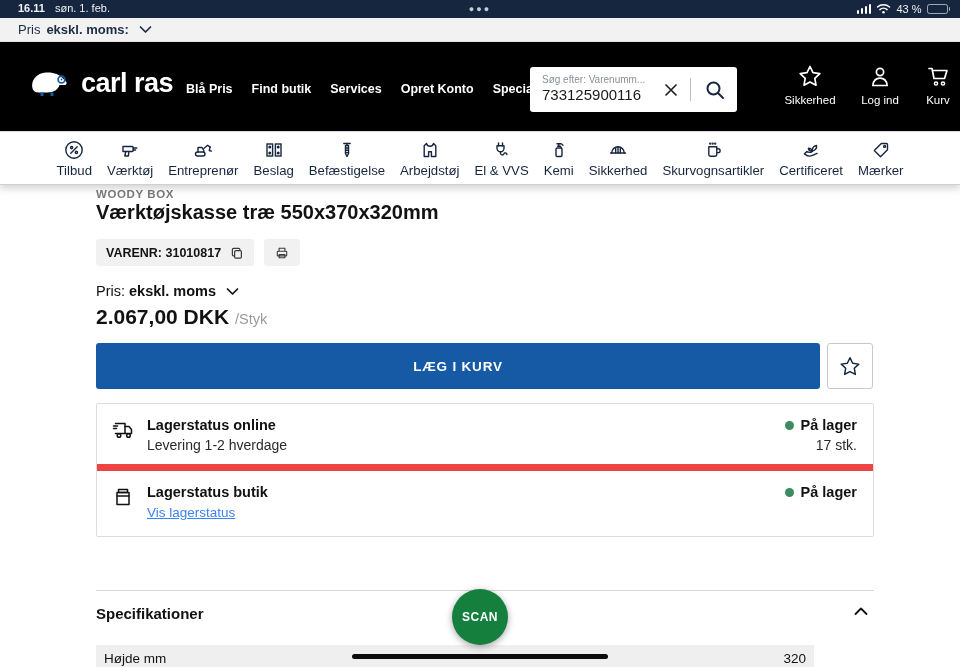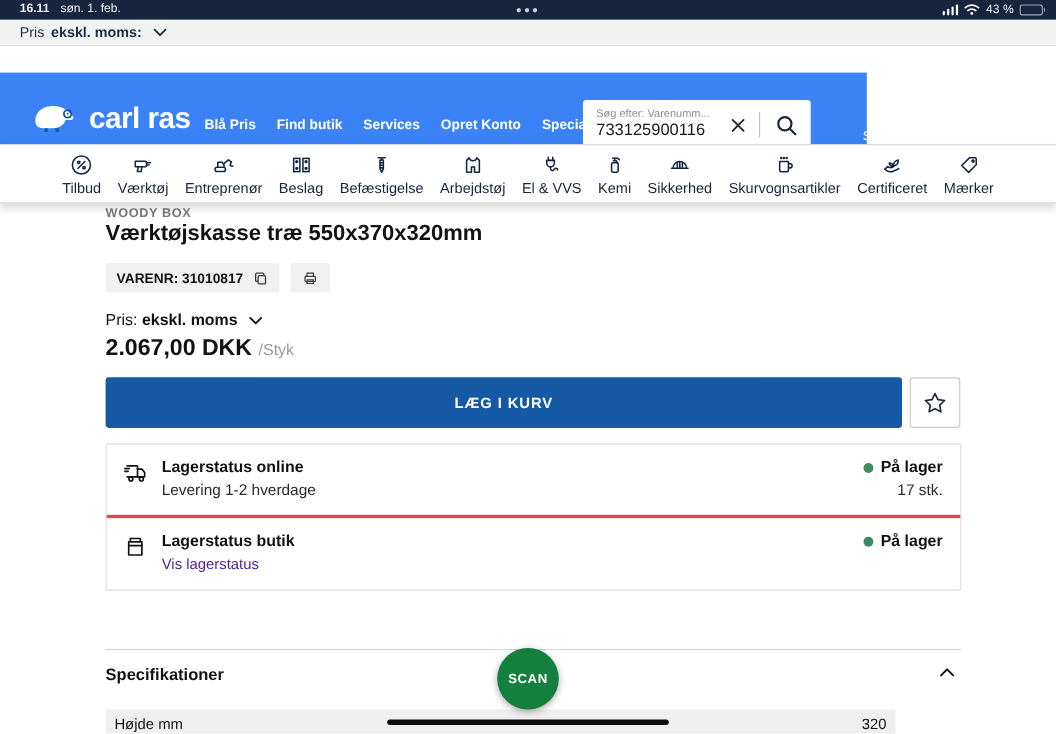--- a/index.html
+++ b/index.html
@@ -27,21 +27,21 @@
   .batt-nub { width:1.5px; height:4px; background:rgba(255,255,255,.6); border-radius:0 1px 1px 0; }
 
   
   .vatbar { position:absolute; top:18px; left:0; width:960px; height:24px; background:#f2f2f2;
     border-bottom:1px solid #e2e2e2; display:flex; align-items:center; padding-left:18px;
     font-size:13px; color:#1c2b45; gap:4px; }
   .vatbar b { margin-left:2px; }
   .chev { margin-left:6px; }
 
   
-  .header { position:absolute; top:42px; left:0; width:788px; height:89px; background:#3b82f6;margin-top:24px; }
+  .header { position:absolute; top:42px; left:0; width:960px; height:89px; background:#000000; }
   .logo { position:absolute; left:28px; top:26px; display:flex; align-items:center; gap:7px; }
   .logo-text { color:#fff; font-weight:bold; font-size:27px; letter-spacing:-0.5px; }
   .hnav { position:absolute; left:186px; top:40px; display:flex; gap:19px; }
   .hnav span { color:#fff; font-weight:bold; font-size:12.5px; cursor:pointer; white-space:nowrap; }
   .search { position:absolute; left:530px; top:25px; width:207px; height:45px; background:#fff;
     border-radius:3px; }
   .search-label { position:absolute; left:12px; top:7px; font-size:10px; color:#8a8f99; }
   .search-value { position:absolute; left:12px; top:19px; width:118px; font-size:15px; color:#1a1a1a;
     white-space:nowrap; overflow:hidden; }
   .search-x { position:absolute; left:130px; top:12px; width:22px; height:22px; display:flex;
@@ -80,26 +80,26 @@
     color:#fff; border:none; border-radius:3px; font-family:"Liberation Sans", sans-serif;
     font-size:13.5px; font-weight:bold; letter-spacing:0.8px; cursor:pointer;text-align:center; }
   .fav-button { position:absolute; left:827px; top:343px; width:46px; height:46px; background:#fff;
     border:1px solid #c9c9c9; border-radius:3px; display:flex; align-items:center;
     justify-content:center; cursor:pointer; }
 
   
   .stock-card { position:absolute; left:96px; top:403px; width:778px; height:134px;
     border:1px solid #ddd; border-radius:2px; background:#fff; }
   .stock-row { height:66px; display:flex; padding:13px 16px 0 14px; }
-  .stock-row.first { border-bottom:3px solid #ef4444; height:67px; }
+  .stock-row.first { border-bottom:7px solid #ef4444; height:67px; }
   .stock-icon { width:36px; padding-top:1px; }
   .stock-main { flex:1; }
   .stock-title { font-size:14.5px; font-weight:bold; color:#121212; }
   .stock-sub { font-size:14px; color:#2a2a2a; margin-top:4px; }
-  .stock-link { font-size:13.5px; color:#4c1d95; margin-top:5px;
+  .stock-link { font-size:13.5px; color:#3b82f6; text-decoration:underline; margin-top:5px;
     display:inline-block; cursor:pointer; }
   .stock-right { text-align:right; }
   .stock-status { display:flex; align-items:center; gap:7px; justify-content:flex-end; }
   .green-dot { width:9px; height:9px; border-radius:50%; background:#3d8b63; display:inline-block; }
   .status-text { font-size:14.5px; font-weight:bold; color:#121212; }
   .qty-text { font-size:14px; color:#2a2a2a; margin-top:4px; }
 
   
   .spec-divider { position:absolute; left:96px; top:590px; width:778px; height:1px; background:#d7d7d7; }
   .spec-heading { position:absolute; left:96px; top:605px; font-size:15px; font-weight:bold; color:#121212; }

